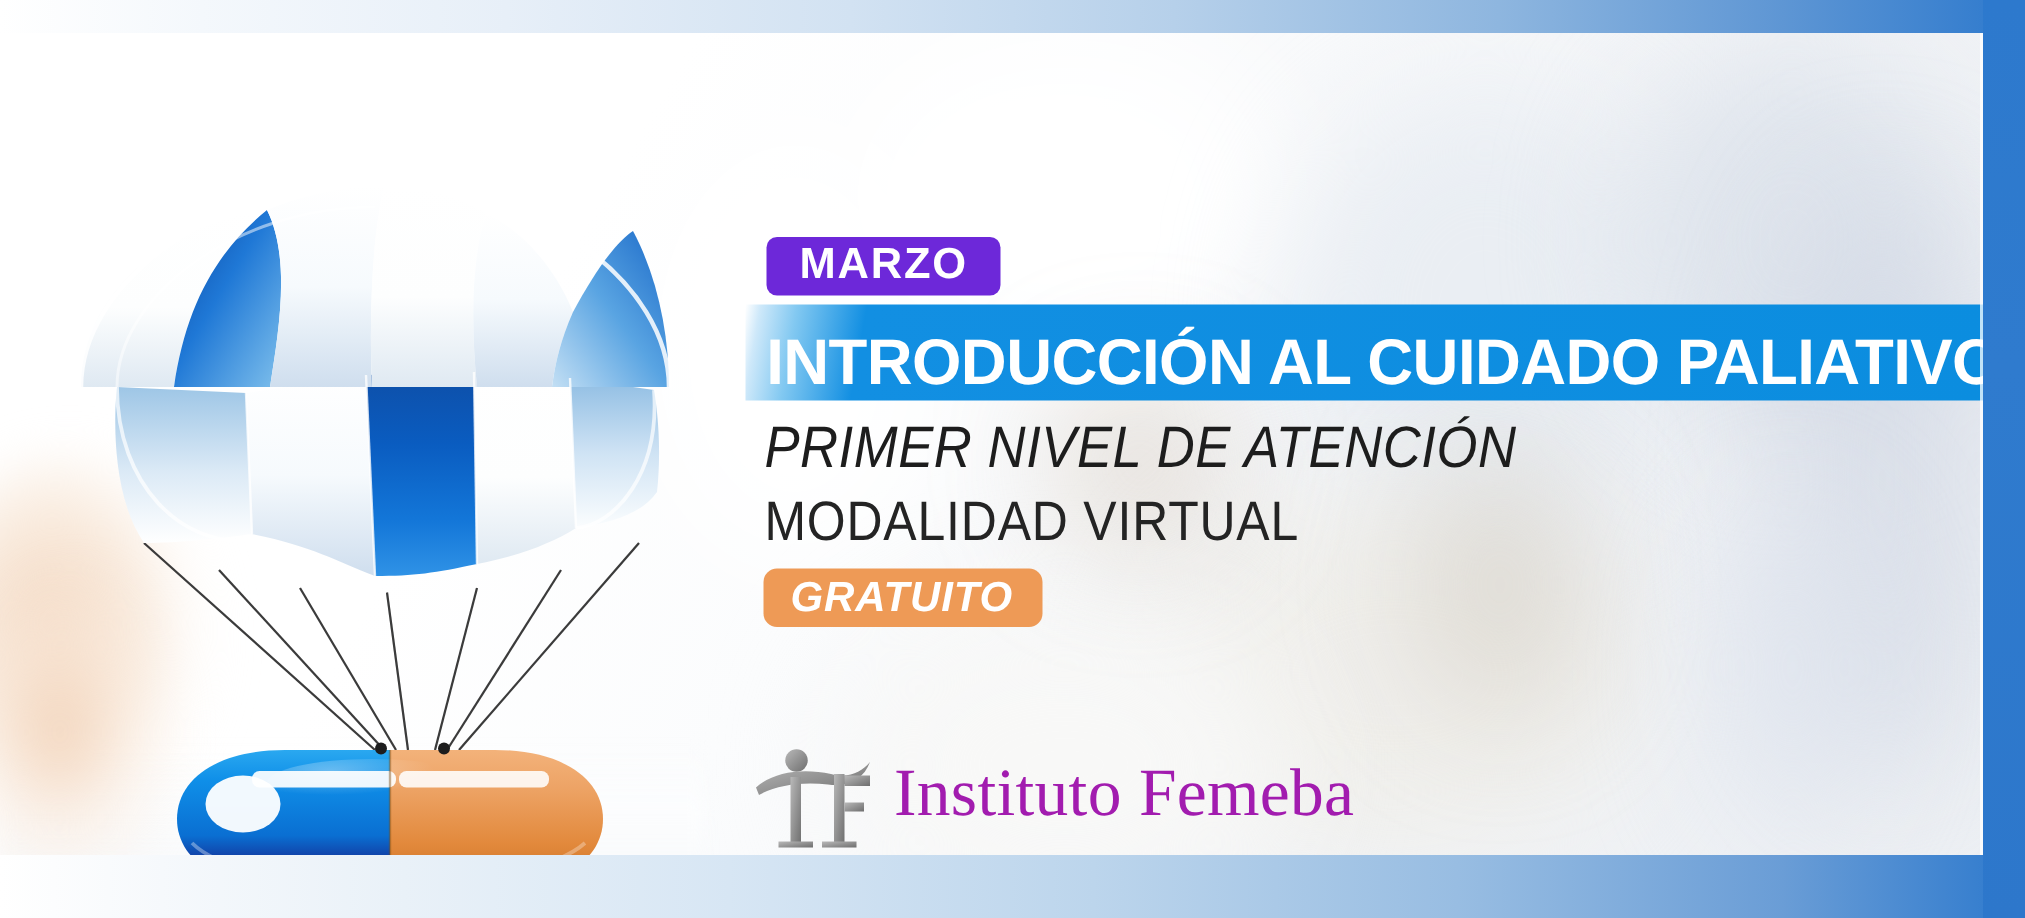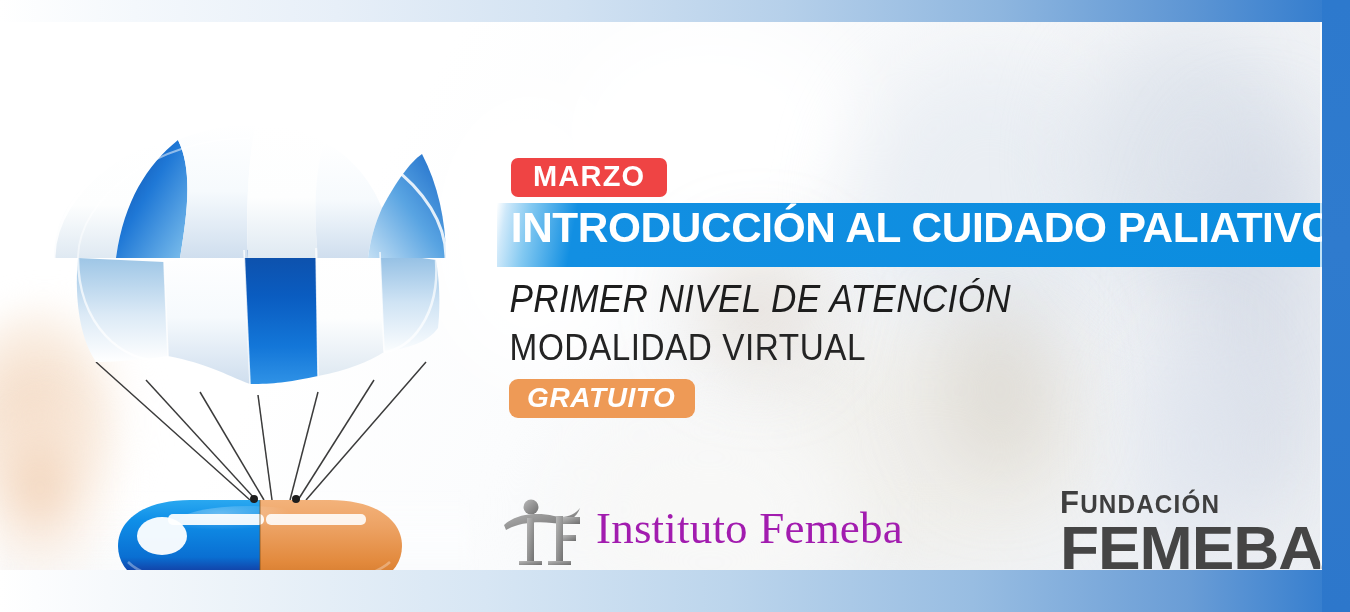--- a/index.html
+++ b/index.html
@@ -106,41 +106,41 @@
 
   
   .text-block {
     position: absolute;
     left: 497px; top: 158px;
     width: 830px;
   }
 
   .badge-marzo {
     display: inline-block;
-    background: #ef4444;
+    background: #6d28d9;
     color: #ffffff;
     font-weight: bold;
     font-size: 29px;
     letter-spacing: 1.2px;
     padding: 4px 22px 6px 22px;
     border-radius: 7px;
     line-height: 1.0;
     margin-left: 14px;
   }
 
   .title-bar {
     position: relative;
     margin-top: 6px;
     height: 64px;
     background:
       linear-gradient(100deg,
         rgba(255,255,255,.55) 0px, rgba(190,225,248,.75) 10px,
         rgba(120,196,240,.92) 34px, #128fe2 80px, #0b8ddf 100%);
     display: flex;
-    align-items: flex-start;
+    align-items: flex-end;
     width: 825px;
   }
   .title-bar .title {
     color: #ffffff;
     font-weight: bold;
     font-size: 43px;
     letter-spacing: -0.4px;
     padding-left: 14px;
     white-space: nowrap;
     transform: scaleX(0.985);
@@ -403,25 +403,19 @@
 
         <rect x="61" y="41" width="13" height="6" fill="url(#gr1)"></rect>
 
         <rect x="17" y="67" width="23" height="4" fill="url(#gr1)"></rect>
         <rect x="46" y="67" width="23" height="4" fill="url(#gr1)"></rect>
       </svg>
     </div>
     <div class="wordmark">Instituto Femeba</div>
   </div>
 
-  <div class="logo-fundacion">
-    <div class="fundacion">
-      <span>F</span><span class="small">UNDACIÓN</span>
-    </div>
-    <div class="femeba">FEMEBA</div>
-  </div>
 
   <div class="frame-top"></div>
   <div class="frame-bottom"></div>
   <div class="frame-right"></div>
   <div class="frame-inner-edge"></div>
 
 </div>
 
 </body></html>

